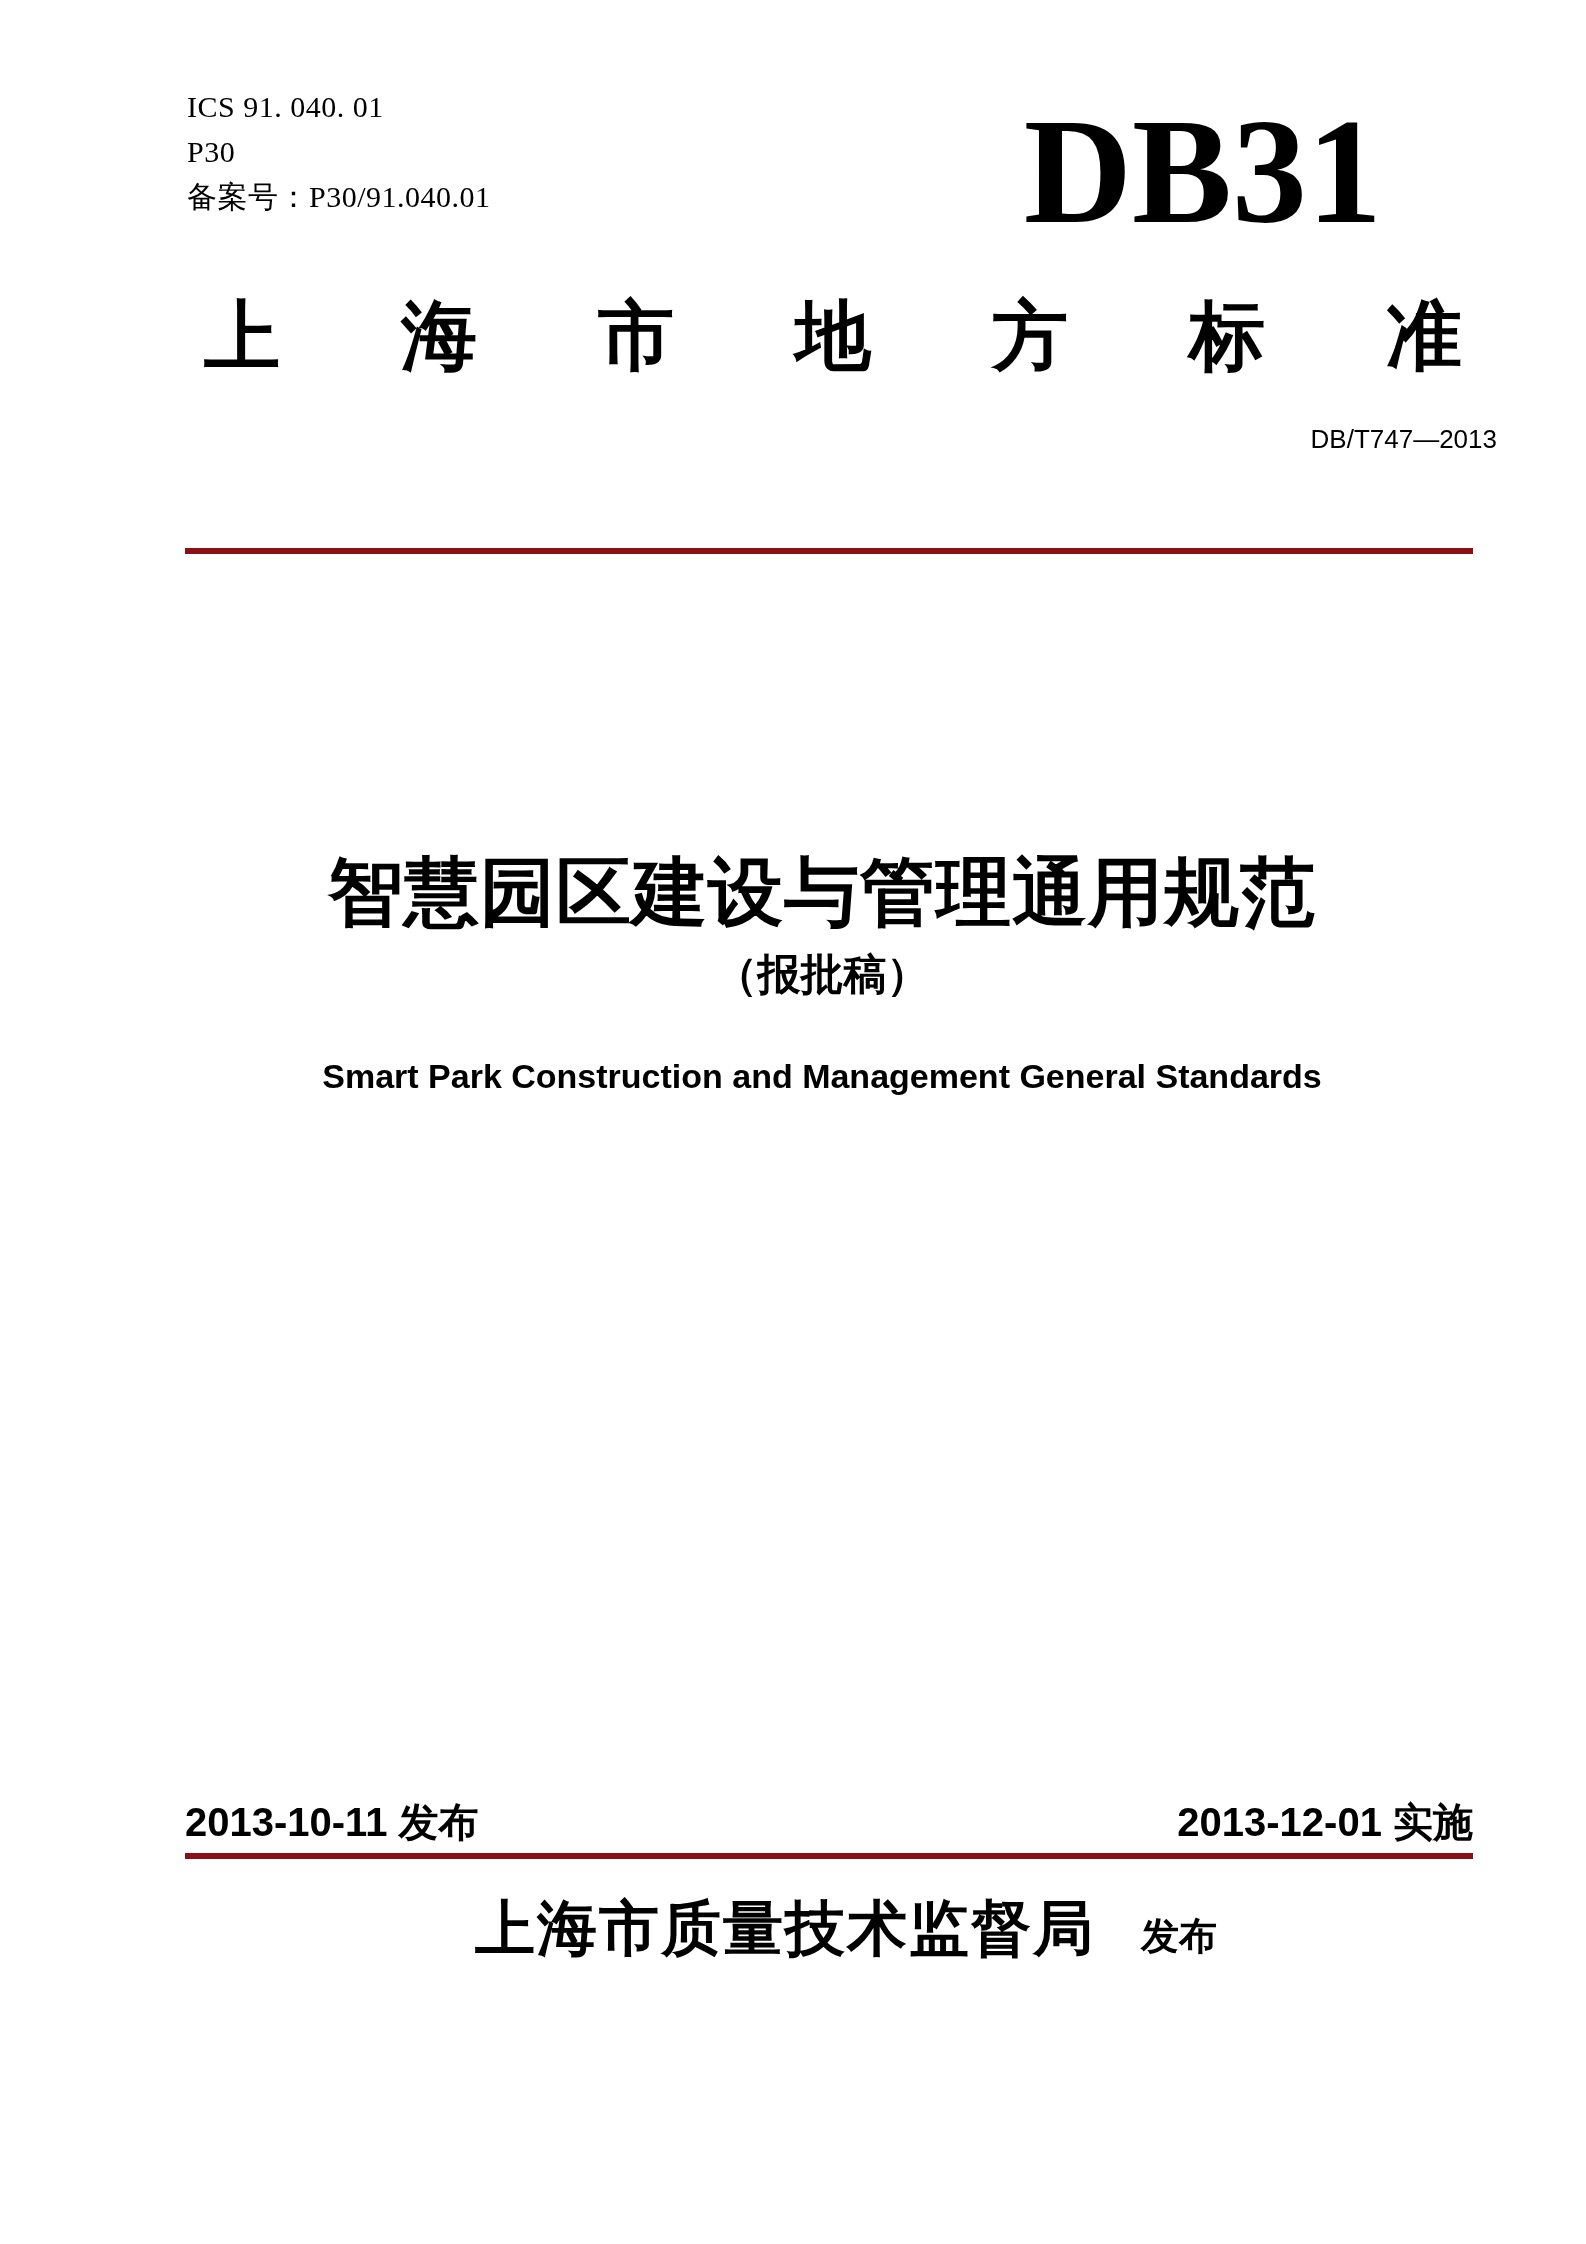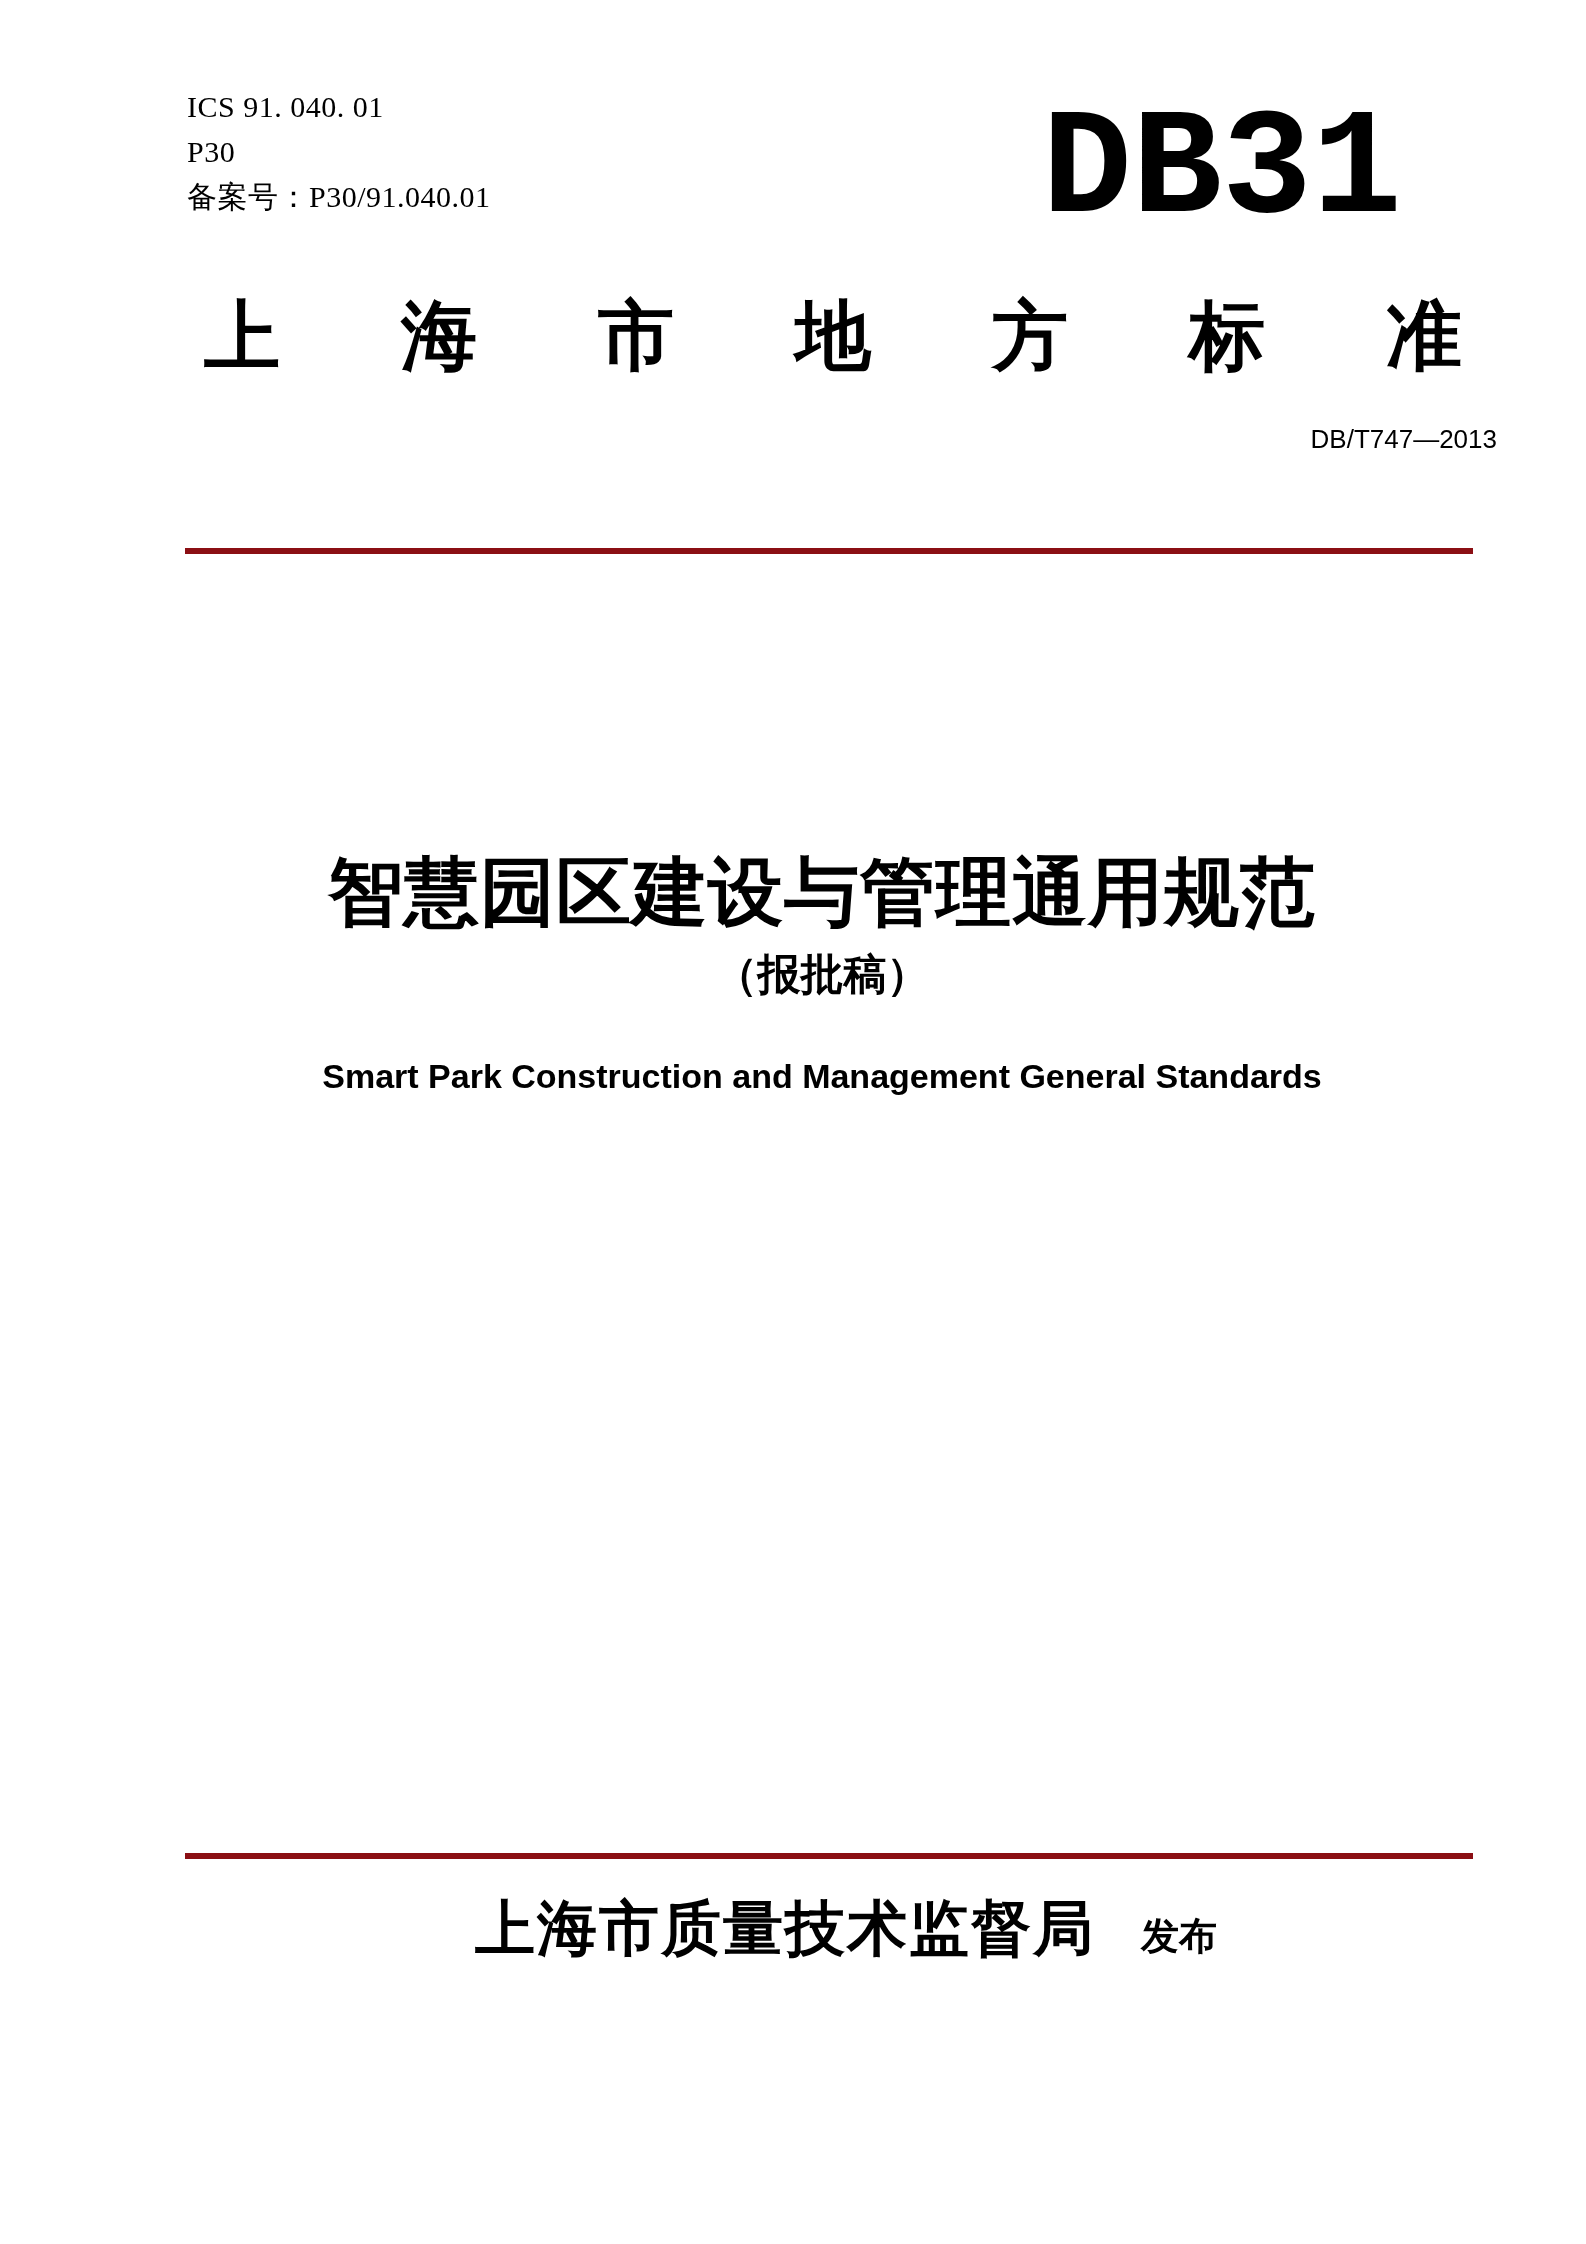--- a/index.html
+++ b/index.html
@@ -26,25 +26,25 @@
     top: 84px;
     font-size: 30px;
     line-height: 45px;
     letter-spacing: 0.5px;
   }
 
   
   .db-code {
     position: absolute;
     top: 96px;
-    right: 208px;
+    right: 228px;
     font-size: 150px;
     line-height: 150px;
     font-weight: 700;
-    font-family: Liberation Mono, monospace;
+    font-family: Liberation Serif, serif;
   }
 
   
   .standard-type {
     position: absolute;
     left: 192px;
     top: 296px;
     font-size: 76px;
     line-height: 80px;
     font-weight: 700;
@@ -154,20 +154,24 @@
   <div class="standard-type serif">上海市地方标准</div>
 
   <div class="doc-number">DB/T747—2013</div>
 
   <div class="rule rule-top" style="background-color: rgb(139, 15, 20);"></div>
 
   <h1 class="center-band title-zh">智慧园区建设与管理通用规范</h1>
   <div class="center-band title-en">Smart Park Construction and Management General Standards</div>
   <div class="center-band draft-note">（报批稿）</div>
 
+  <div class="date-row">
+    <span>2013-10-11 发布</span>
+    <span>2013-12-01 实施</span>
+  </div>
 
   <div class="rule rule-bottom" style="background-color: rgb(139, 15, 20);"></div>
 
   <div class="publisher-row">
     <span class="publisher-name">上海市质量技术监督局</span><span class="publish-label">发布</span>
   </div>
 
 </div>
 
 </body></html>

